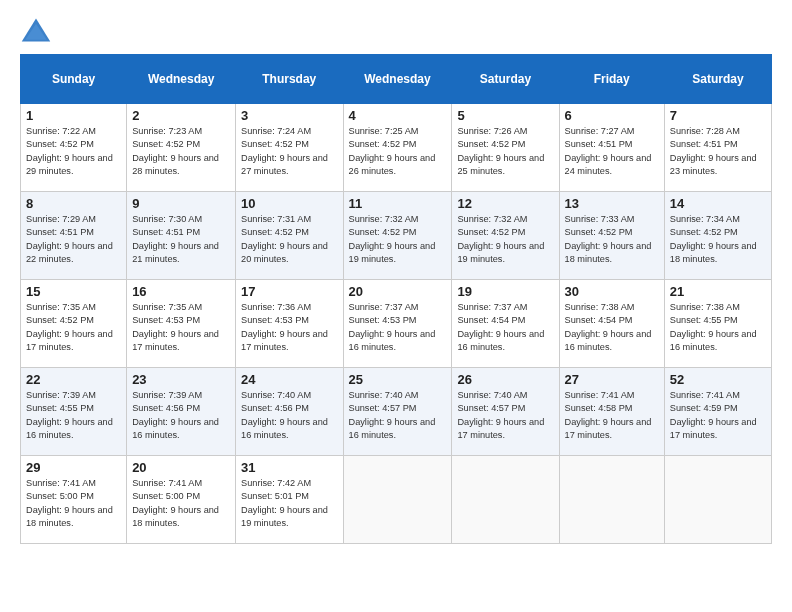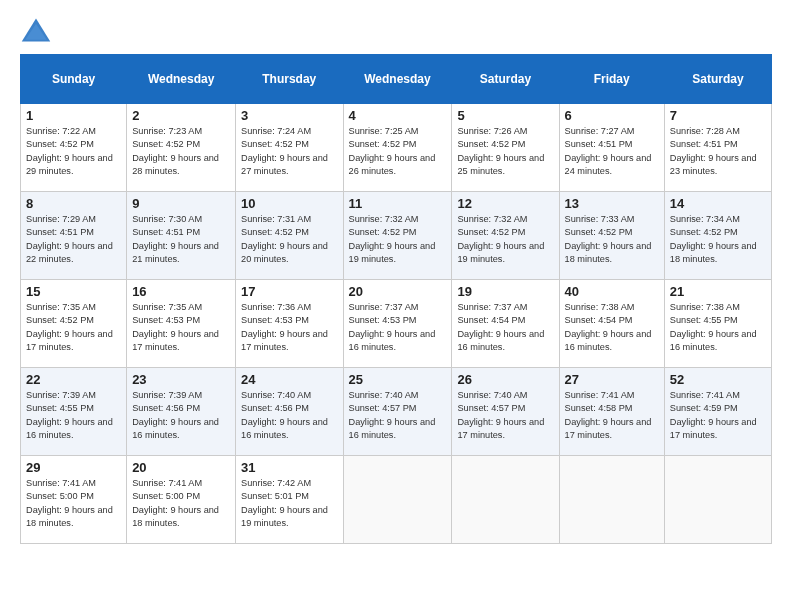--- a/index.html
+++ b/index.html
@@ -140,21 +140,21 @@
           <td><span class="day-num">12</span><span class="day-info">Sunrise: 7:32 AM<br>Sunset: 4:52 PM<br>Daylight: 9 hours and 19 minutes.</span></td>
           <td><span class="day-num">13</span><span class="day-info">Sunrise: 7:33 AM<br>Sunset: 4:52 PM<br>Daylight: 9 hours and 18 minutes.</span></td>
           <td><span class="day-num">14</span><span class="day-info">Sunrise: 7:34 AM<br>Sunset: 4:52 PM<br>Daylight: 9 hours and 18 minutes.</span></td>
         </tr>
         <tr>
           <td><span class="day-num">15</span><span class="day-info">Sunrise: 7:35 AM<br>Sunset: 4:52 PM<br>Daylight: 9 hours and 17 minutes.</span></td>
           <td><span class="day-num">16</span><span class="day-info">Sunrise: 7:35 AM<br>Sunset: 4:53 PM<br>Daylight: 9 hours and 17 minutes.</span></td>
           <td><span class="day-num">17</span><span class="day-info">Sunrise: 7:36 AM<br>Sunset: 4:53 PM<br>Daylight: 9 hours and 17 minutes.</span></td>
           <td><span class="day-num">20</span><span class="day-info">Sunrise: 7:37 AM<br>Sunset: 4:53 PM<br>Daylight: 9 hours and 16 minutes.</span></td>
           <td><span class="day-num">19</span><span class="day-info">Sunrise: 7:37 AM<br>Sunset: 4:54 PM<br>Daylight: 9 hours and 16 minutes.</span></td>
-          <td><span class="day-num">40</span><span class="day-info">Sunrise: 7:38 AM<br>Sunset: 4:54 PM<br>Daylight: 9 hours and 16 minutes.</span></td>
+          <td><span class="day-num">30</span><span class="day-info">Sunrise: 7:38 AM<br>Sunset: 4:54 PM<br>Daylight: 9 hours and 16 minutes.</span></td>
           <td><span class="day-num">21</span><span class="day-info">Sunrise: 7:38 AM<br>Sunset: 4:55 PM<br>Daylight: 9 hours and 16 minutes.</span></td>
         </tr>
         <tr>
           <td><span class="day-num">22</span><span class="day-info">Sunrise: 7:39 AM<br>Sunset: 4:55 PM<br>Daylight: 9 hours and 16 minutes.</span></td>
           <td><span class="day-num">23</span><span class="day-info">Sunrise: 7:39 AM<br>Sunset: 4:56 PM<br>Daylight: 9 hours and 16 minutes.</span></td>
           <td><span class="day-num">24</span><span class="day-info">Sunrise: 7:40 AM<br>Sunset: 4:56 PM<br>Daylight: 9 hours and 16 minutes.</span></td>
           <td><span class="day-num">25</span><span class="day-info">Sunrise: 7:40 AM<br>Sunset: 4:57 PM<br>Daylight: 9 hours and 16 minutes.</span></td>
           <td><span class="day-num">26</span><span class="day-info">Sunrise: 7:40 AM<br>Sunset: 4:57 PM<br>Daylight: 9 hours and 17 minutes.</span></td>
           <td><span class="day-num">27</span><span class="day-info">Sunrise: 7:41 AM<br>Sunset: 4:58 PM<br>Daylight: 9 hours and 17 minutes.</span></td>
           <td><span class="day-num">52</span><span class="day-info">Sunrise: 7:41 AM<br>Sunset: 4:59 PM<br>Daylight: 9 hours and 17 minutes.</span></td>

